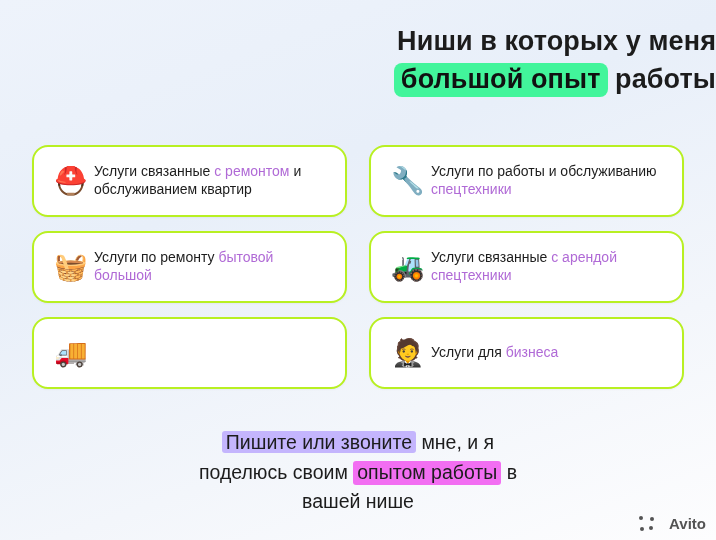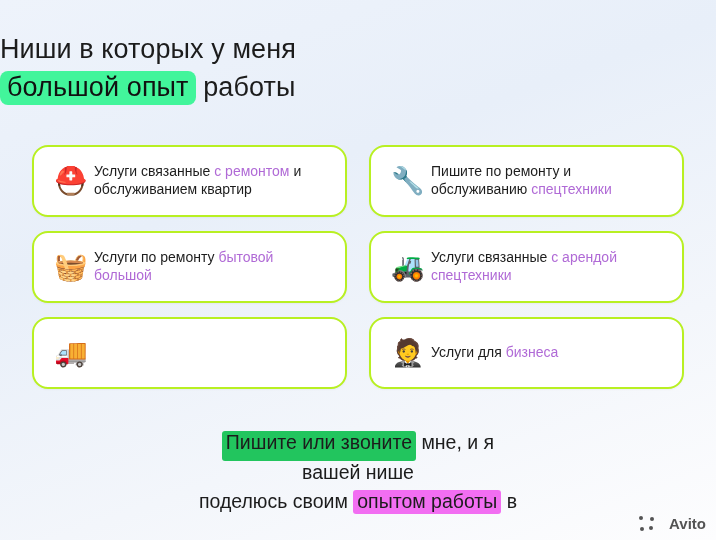--- a/index.html
+++ b/index.html
@@ -14,26 +14,26 @@
     background: linear-gradient(160deg, #eef3fb 0%, #e8eff9 35%, #f3f6fb 70%, #fdfdfe 100%);
     position: relative;
   }
   .canvas {
     position: absolute;
     inset: 0;
   }
 
   
   .title {
-    text-align: left;
-    padding-top: 30px;
+    text-align: right;
+    padding-top: 22px;
     color: #1c1c1c;
     font-size: 27px;
     line-height: 1.42;
-    font-weight: 400;
+    font-weight: 700;
     letter-spacing: 0.1px;
   }
   .title-line {
     display: block;
     white-space: nowrap;
   }
   .hl-green {
     background: #42f59b;
     padding: 1px 7px 3px 7px;
     border-radius: 8px;
@@ -85,22 +85,22 @@
     bottom: 24px;
     left: 0;
     right: 0;
     text-align: center;
     font-size: 19.5px;
     line-height: 1.5;
     color: #1c1c1c;
   }
   .footer-line { display: block; white-space: nowrap; }
   .hl-red {
-    background: #22c55e;
-    padding: 0px 4px 8px 4px;
+    background: #c4b5fd;
+    padding: 0px 4px 0 4px;
     border-radius: 3px;
   }
   .hl-magenta {
     background: #f26ef2;
     padding: 0px 4px 2px 4px;
     border-radius: 3px;
   }
 
   
   .watermark {
@@ -142,43 +142,43 @@
     <span class="title-line"><span class="hl-green">большой опыт</span><span> работы</span></span>
   </div>
 
   <div class="grid" id="grid">
       <div class="card">
         <div class="card-icon">⛑️</div>
         <div class="card-text"><span>Услуги связанные </span><span class="accent">с ремонтом</span><span> и обслуживанием квартир</span></div>
       </div>
       <div class="card">
         <div class="card-icon">🔧</div>
-        <div class="card-text"><span>Пишите по ремонту и обслуживанию </span><span class="accent">спецтехники</span></div>
+        <div class="card-text"><span>Услуги по работы и обслуживанию </span><span class="accent">спецтехники</span></div>
       </div>
       <div class="card">
         <div class="card-icon">🧺</div>
         <div class="card-text"><span>Услуги по ремонту </span><span class="accent">бытовой большой</span></div>
       </div>
       <div class="card">
         <div class="card-icon">🚜</div>
         <div class="card-text"><span>Услуги связанные </span><span class="accent">с арендой спецтехники</span></div>
       </div>
       <div class="card">
         <div class="card-icon">🚚</div>
       </div>
       <div class="card">
         <div class="card-icon">🤵</div>
         <div class="card-text"><span>Услуги для </span><span class="accent">бизнеса</span></div>
       </div>
     </div>
 
   <div class="footer">
     <span class="footer-line"><span class="hl-red">Пишите или звоните</span><span> мне, и я</span></span>
+    <span class="footer-line"><span>поделюсь своим </span><span class="hl-magenta">опытом работы</span><span> в</span></span>
     <span class="footer-line">вашей нише</span>
-    <span class="footer-line"><span>поделюсь своим </span><span class="hl-magenta">опытом работы</span><span> в</span></span>
   </div>
 
   <div class="watermark">
     <span class="wm-dots">
         <i></i>
         <i></i>
         <i></i>
         <i></i>
       </span>
     <span>Avito</span>

